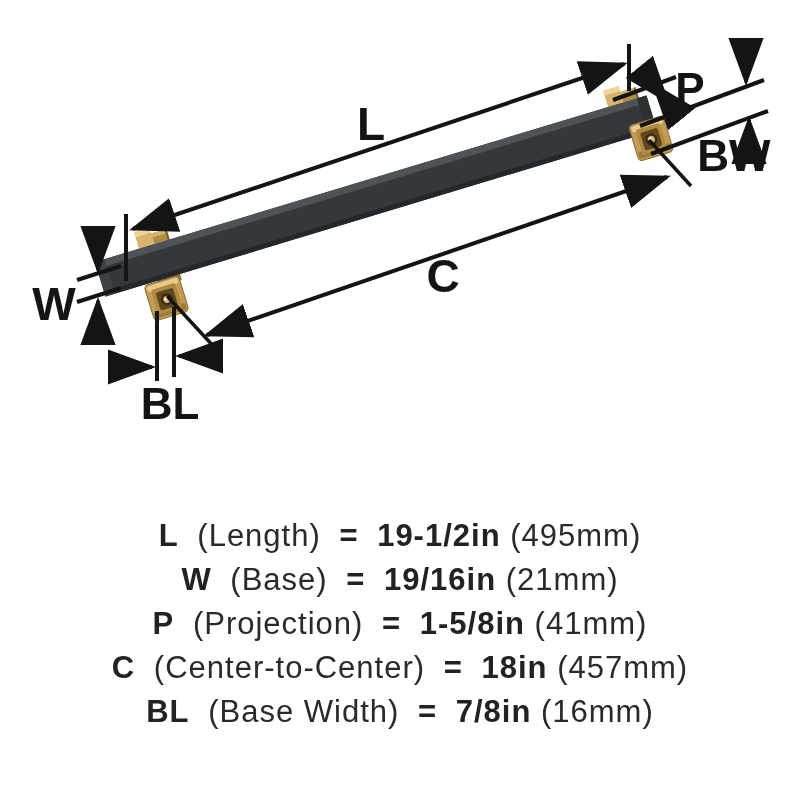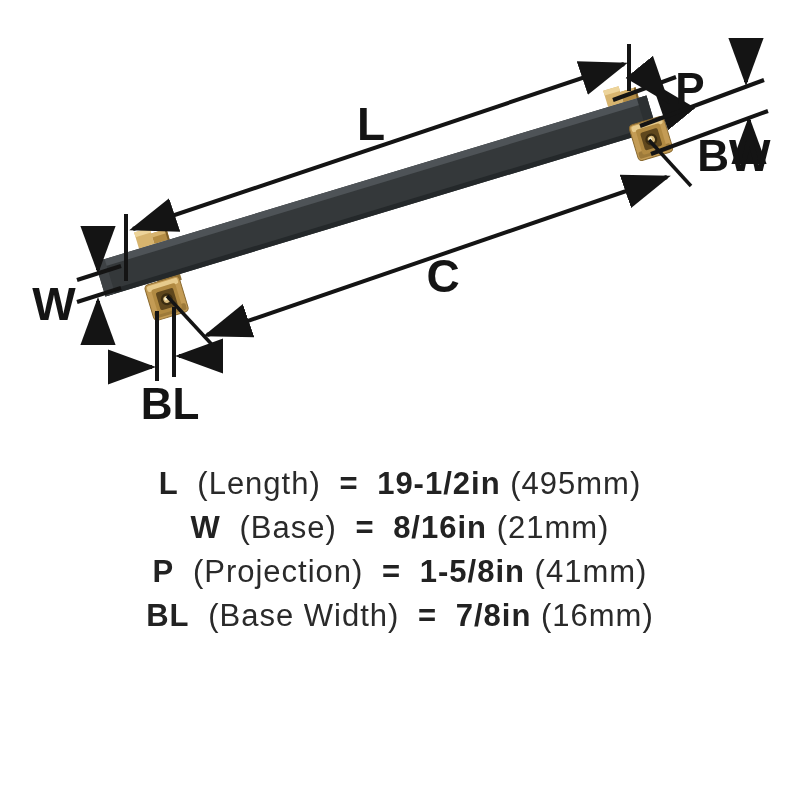--- a/index.html
+++ b/index.html
@@ -1,20 +1,20 @@
 <!DOCTYPE html>
 <html><head>
 <meta charset="utf-8">
 <style>
   html,body{margin:0;padding:0;background:#ffffff;}
   .stage{position:relative;width:800px;height:800px;background:#ffffff;overflow:hidden;
          font-family:"Liberation Sans", sans-serif;}
   .diagram{position:absolute;left:0;top:0;width:800px;height:475px;}
   .dimlabel{font-family:"Liberation Sans", sans-serif;font-weight:bold;fill:#141414;}
-  .specs{position:absolute;left:0;top:462px;width:800px;}
+  .specs{position:absolute;left:0;top:514px;width:800px;}
   .sp{height:44px;line-height:44px;text-align:center;font-size:31px;letter-spacing:1px;
       color:#2a2a2a;white-space:nowrap;}
   .sp .b{font-weight:bold;color:#222222;}
   .sp .gap{margin-left:9px;}
 </style>
 </head>
 <body>
 
 <div class="stage">
 
@@ -130,29 +130,36 @@
       <span class="b">L</span>
       <span class="gap">(Length)</span>
       <span class="b gap">=</span>
       <span class="b gap">19-1/2in</span>
       <span>(495mm)</span>
     </div>
     <div class="sp">
       <span class="b">W</span>
       <span class="gap">(Base)</span>
       <span class="b gap">=</span>
-      <span class="b gap">8/16in</span>
+      <span class="b gap">19/16in</span>
       <span>(21mm)</span>
     </div>
     <div class="sp">
       <span class="b">P</span>
       <span class="gap">(Projection)</span>
       <span class="b gap">=</span>
       <span class="b gap">1-5/8in</span>
       <span>(41mm)</span>
+    </div>
+    <div class="sp">
+      <span class="b">C</span>
+      <span class="gap">(Center-to-Center)</span>
+      <span class="b gap">=</span>
+      <span class="b gap">18in</span>
+      <span>(457mm)</span>
     </div>
     <div class="sp">
       <span class="b">BL</span>
       <span class="gap">(Base Width)</span>
       <span class="b gap">=</span>
       <span class="b gap">7/8in</span>
       <span>(16mm)</span>
     </div>
   </div>
 

